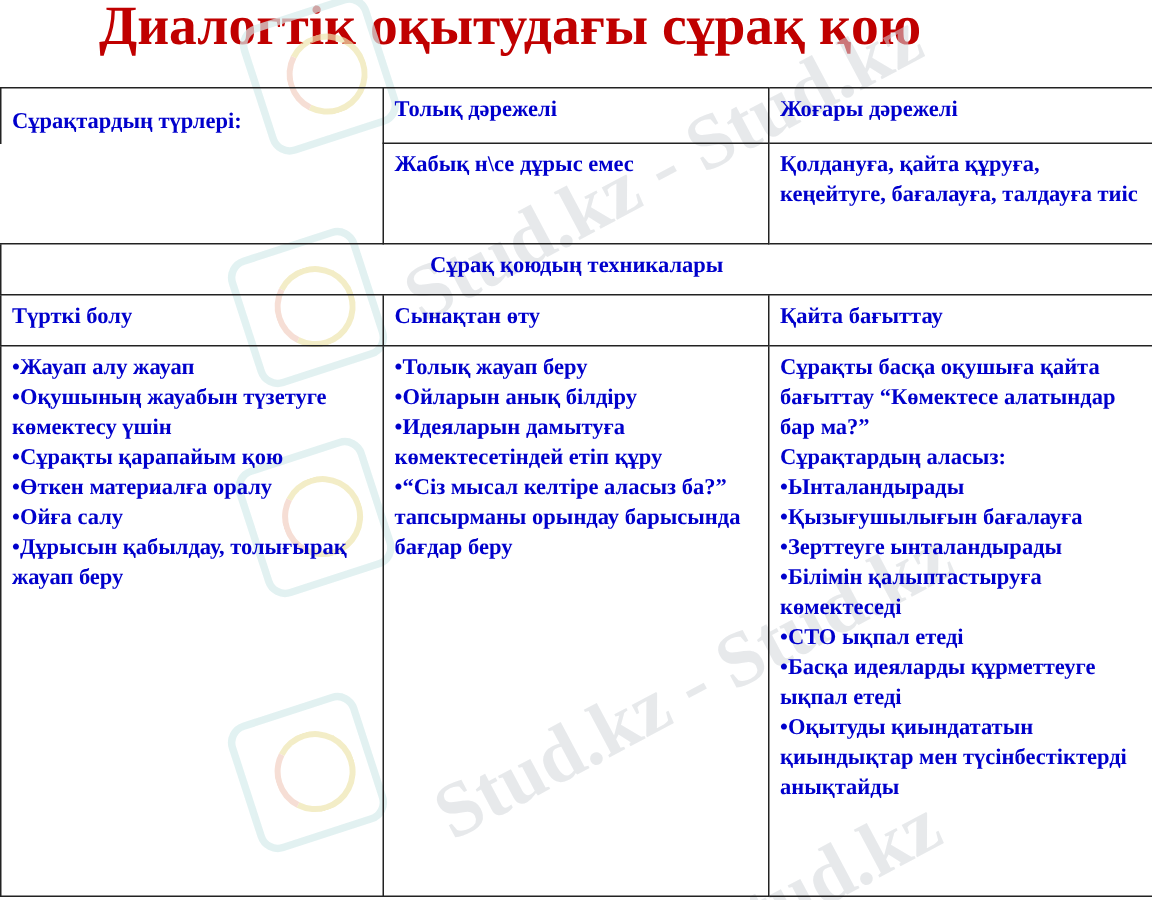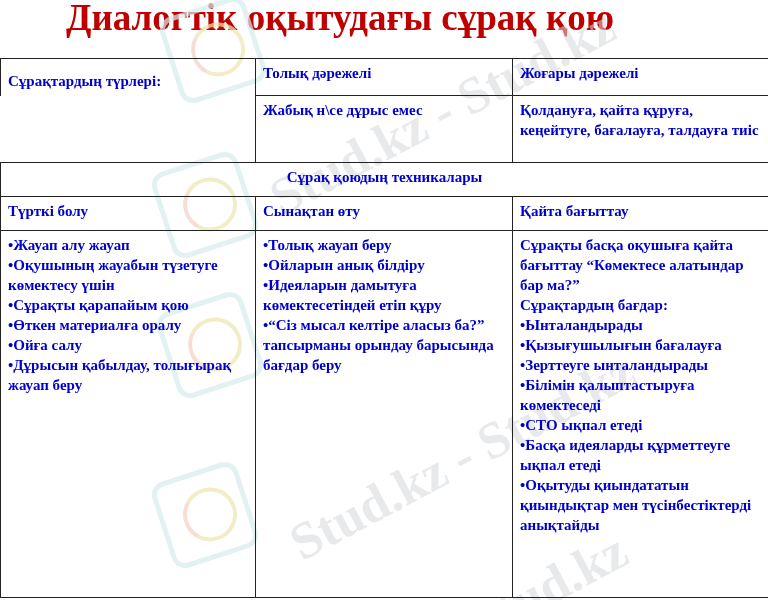--- a/index.html
+++ b/index.html
@@ -110,21 +110,21 @@
       <span class="line">•Дұрысын қабылдау, толығырақ жауап беру</span>
     </td>
     <td>
       <span class="line">•Толық жауап беру</span>
       <span class="line">•Ойларын анық білдіру</span>
       <span class="line">•Идеяларын дамытуға көмектесетіндей етіп  құру</span>
       <span class="line">•“Сіз мысал келтіре аласыз ба?” тапсырманы орындау барысында бағдар беру</span>
     </td>
     <td>
       <span class="line">Сұрақты басқа оқушыға қайта бағыттау “Көмектесе алатындар бар ма?”</span>
-      <span class="line">Сұрақтардың бағдар:</span>
+      <span class="line">Сұрақтардың аласыз:</span>
       <span class="line">•Ынталандырады</span>
       <span class="line">•Қызығушылығын бағалауға</span>
       <span class="line">•Зерттеуге ынталандырады</span>
       <span class="line">•Білімін қалыптастыруға көмектеседі</span>
       <span class="line">•СТО ықпал етеді</span>
       <span class="line">•Басқа идеяларды құрметтеуге ықпал етеді</span>
       <span class="line">•Оқытуды қиындататын қиындықтар мен түсінбестіктерді анықтайды</span>
     </td>
   </tr>
 </tbody>

